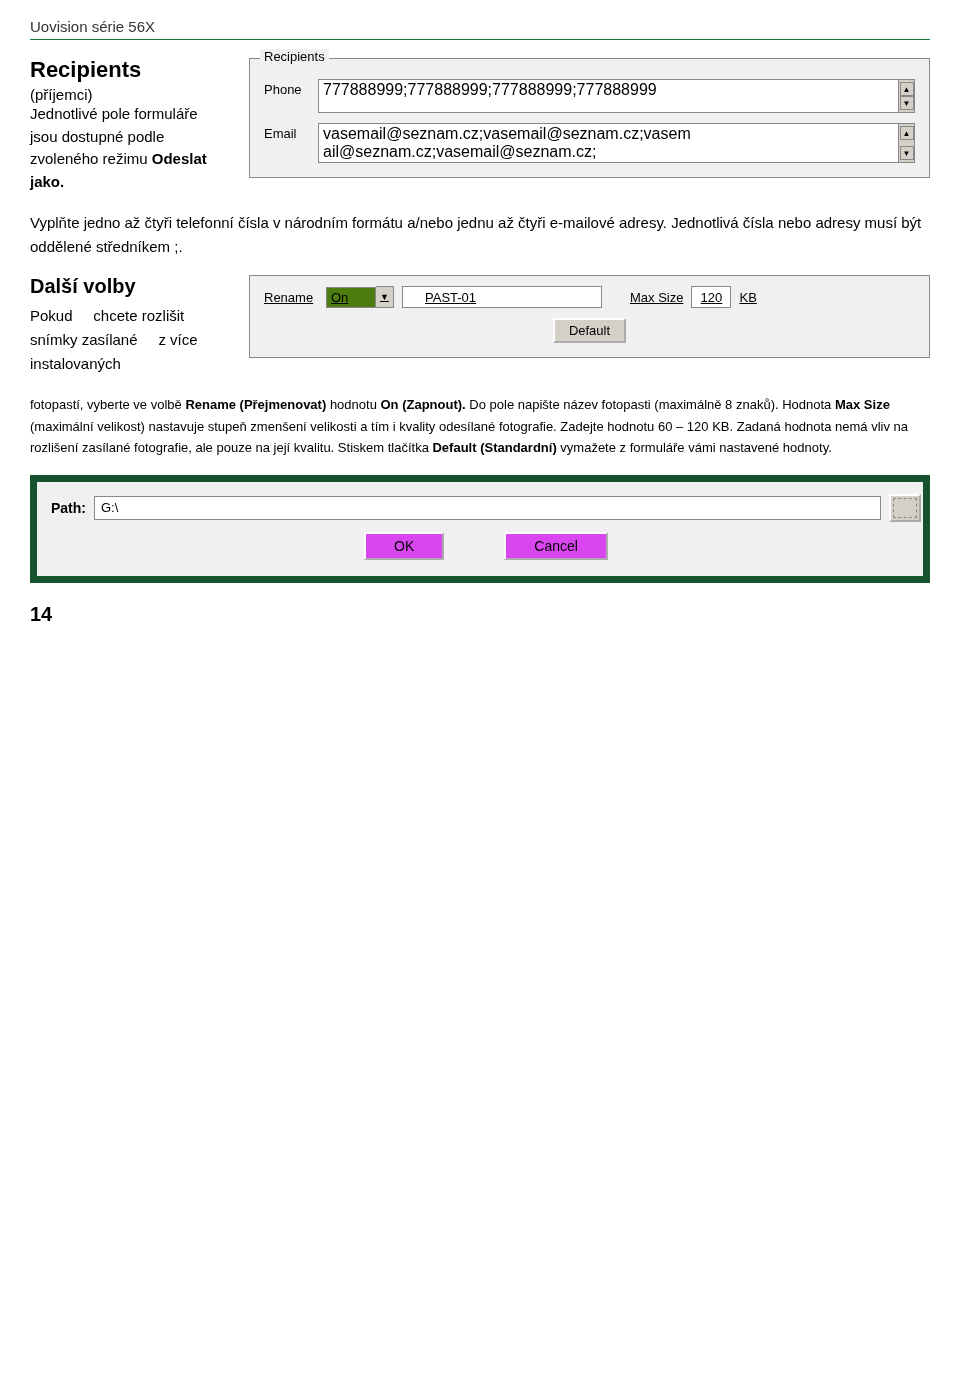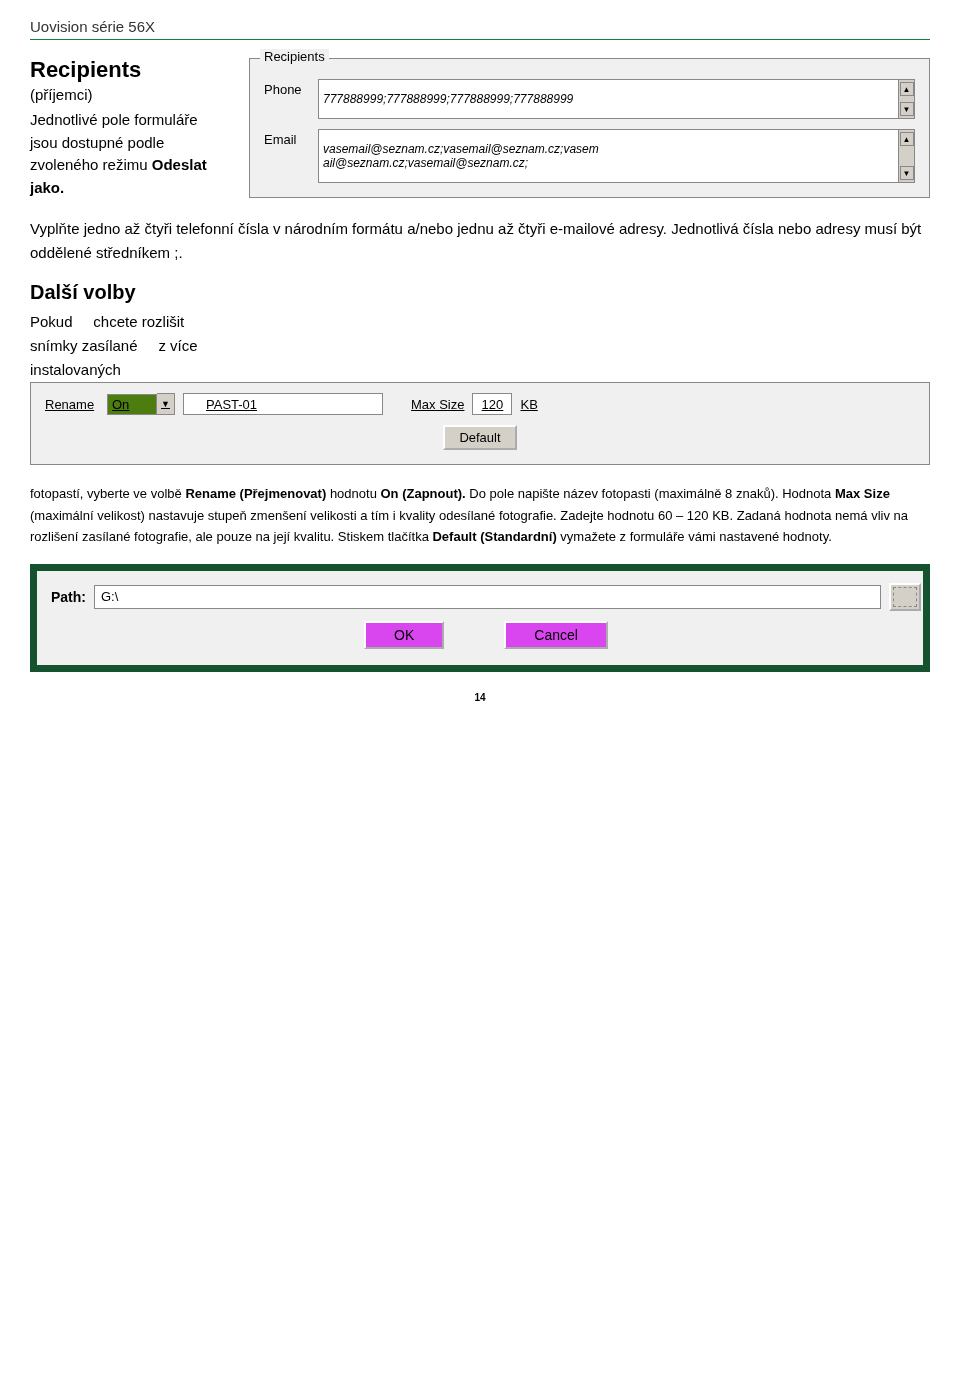--- a/index.html
+++ b/index.html
@@ -47,21 +47,21 @@
     .recipients-heading {
       font-size: 22px;
       font-weight: bold;
       line-height: 1.1;
       margin-bottom: 4px;
     }
 
     .recipients-subheading {
       font-size: 15px;
       font-weight: normal;
-      margin-bottom: 6px;
+      margin-bottom: 0;
     }
 
     .left-text p {
       font-size: 15px;
       line-height: 1.5;
     }
 
     
     .win-panel {
       border: 1px solid #888;
@@ -95,26 +95,25 @@
     }
 
     .panel-field-with-scroll {
       display: flex;
       flex: 1;
       gap: 0;
     }
 
     .field-text {
       flex: 1;
-      font-size: 12px;
-      padding: 12px 4px;
+      font-size: 16px;
+      padding: 1px 4px;
       border: 1px solid #888;
       background: #fff;
       min-height: 24px;
-      font-style: italic;
     }
 
     .field-text-multiline {
       min-height: 40px;
     }
 
     .scrollbar-v {
       width: 16px;
       background: #d4d0c8;
       border: 1px solid #888;
@@ -144,22 +143,22 @@
     }
 
     .para-section p {
       font-size: 15px;
       line-height: 1.6;
     }
 
     
     .dalsi-row {
       display: flex;
+      gap: 24px;
       margin-bottom: 18px;
-      flex-direction: column;
     }
 
     .dalsi-left {
       width: 195px;
       flex-shrink: 0;
     }
 
     .dalsi-right {
       flex: 1;
     }
@@ -334,24 +333,23 @@
       background: #d946ef;
       border: 2px outset #fff;
       font-size: 14px;
       padding: 4px 28px;
       cursor: pointer;
       min-width: 80px;
     }
 
     
     .page-number {
-      font-size: 10px;
+      font-size: 20px;
       font-weight: bold;
       margin-top: 20px;
-      text-align: center;
     }
   </style>
 </head>
 <body>
 
 <div class="page">
 
   <div class="header-title">Uovision série 56X</div>
 
   <div class="section-row">

